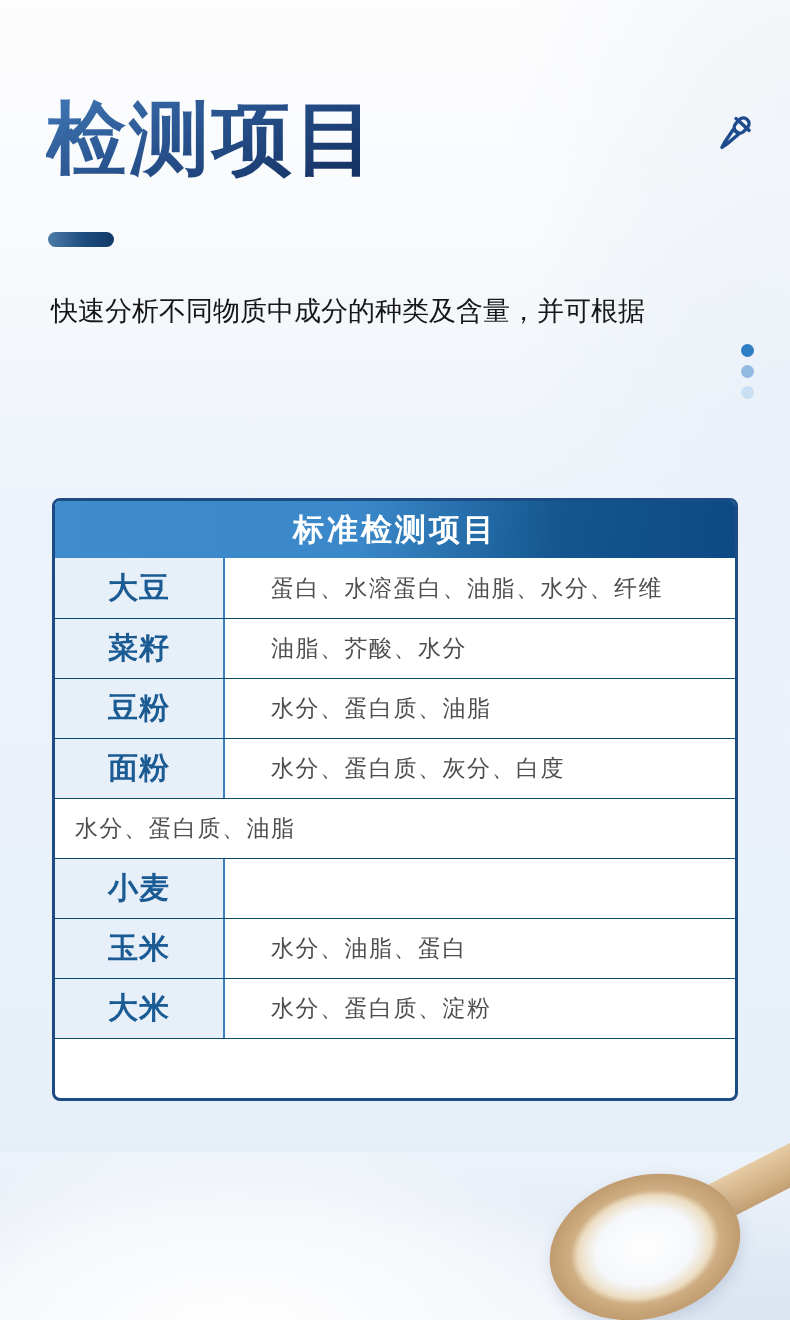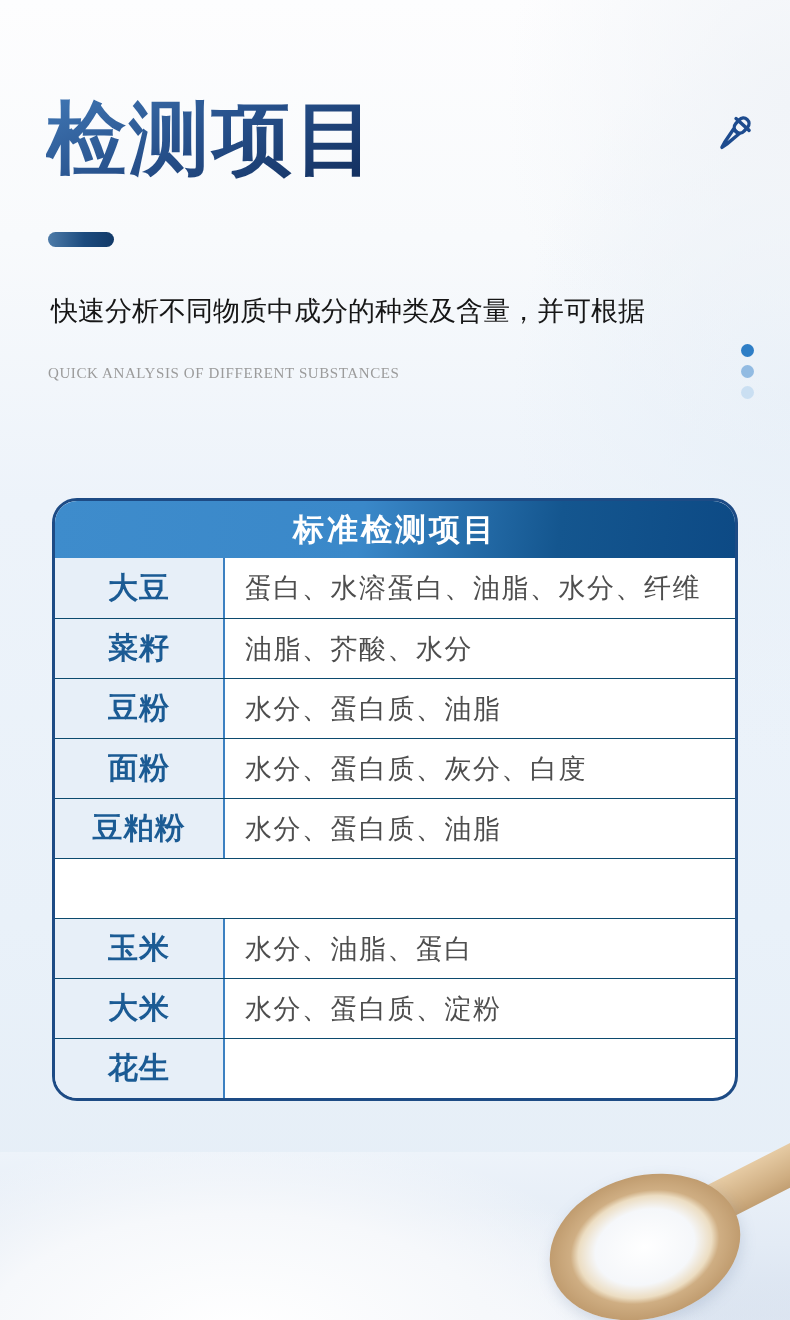--- a/index.html
+++ b/index.html
@@ -44,38 +44,38 @@
   }
   .dots { position:absolute; right:36px; top:344px; display:flex; flex-direction:column; gap:8px; }
   .dots span { width:13px; height:13px; border-radius:50%; }
   .dots .d1 { background:#2e7ec6; }
   .dots .d2 { background:#92bbe2; }
   .dots .d3 { background:#cadff2; }
 
   
   .card {
     position:absolute; left:52px; top:498px; width:686px; z-index:2;
-    border:3px solid #1d4b85; border-radius:25px; overflow:hidden; background:#fff;
+    border:3px solid #1d4b85; border-radius:8px; overflow:hidden; background:#fff;
   }
   .thead {
     height:57px; display:flex; align-items:center; justify-content:center;
     color:#fff; font-size:31px; font-weight:700; letter-spacing:3px;
     background:linear-gradient(97deg, #3e8ccc 0%, #3a88c9 45%, #14568f 74%, #0d4a85 100%);
   }
   .thead.second { height:58px; }
-  .trow { display:flex; height:60px; }
+  .trow { display:flex; height:60px;gap:26px; }
   .trow + .trow { border-top:1px solid #0c4a6e; }
   .tname {
     width:170px; flex:0 0 170px; display:flex; align-items:center; justify-content:center;
     background:#e7eff8; color:#1b5b94; font-size:30px; font-weight:700; letter-spacing:1px;
     border-right:2px solid #3c80c1;
   }
   .titems {
     flex:1; display:flex; align-items:center; padding-left:20px;
-    color:#4e4e4e; font-size:27px; letter-spacing:1.5px;
+    color:#4e4e4e; font-size:23px; letter-spacing:1.5px;
   }
 
   
   .flour-scene {
     position:absolute; left:0; bottom:0; width:790px; height:168px; z-index:1;
     background:
       radial-gradient(75% 170% at 30% 108%, #ffffff 0%, #f6f8fb 42%, rgba(246,248,251,0) 70%),
       radial-gradient(45% 130% at 62% 112%, #fbfcfe 0%, rgba(251,252,254,0) 62%),
       radial-gradient(120% 110% at 88% 125%, #dfe7f2 0%, rgba(223,231,242,0) 55%),
       linear-gradient(180deg, #edf3fa 0%, #e3ebf5 55%, #d8e2ef 100%);
@@ -105,21 +105,20 @@
       <path d="M10.2 10.4 L13.8 10.4 L12.7 18.2 L12 21 L11.3 18.2 Z"></path>
       <line x1="7.6" y1="5.6" x2="16.4" y2="5.6"></line>
     </g>
   </svg>
 
   <div class="title-bar"></div>
 
   <p class="desc">
     <span>快速分析不同物质中成分的种类及含量，并可根据</span><br>
   </p>
-  <div class="desc-en">QUICK ANALYSIS OF DIFFERENT SUBSTANCES</div>
 
   <div class="dots">
     <span class="d1"></span>
     <span class="d2"></span>
     <span class="d3"></span>
   </div>
 
   <div class="card">
 
     <div class="thead">标准检测项目</div>
@@ -134,37 +133,36 @@
     </div>
     <div class="trow">
       <div class="tname">豆粉</div>
       <div class="titems">水分、蛋白质、油脂</div>
     </div>
     <div class="trow">
       <div class="tname">面粉</div>
       <div class="titems">水分、蛋白质、灰分、白度</div>
     </div>
     <div class="trow">
-      <div class="tname">豆粕粉</div>
       <div class="titems">水分、蛋白质、油脂</div>
     </div>
 
 
     <div class="trow">
+      <div class="tname">小麦</div>
     </div>
     <div class="trow">
       <div class="tname">玉米</div>
       <div class="titems">水分、油脂、蛋白</div>
     </div>
     <div class="trow">
       <div class="tname">大米</div>
       <div class="titems">水分、蛋白质、淀粉</div>
     </div>
     <div class="trow">
-      <div class="tname">花生</div>
     </div>
 
   </div>
 
   <div class="flour-scene">
     <div class="spoon-handle"></div>
     <div class="spoon-bowl"></div>
   </div>
 
 </div>

